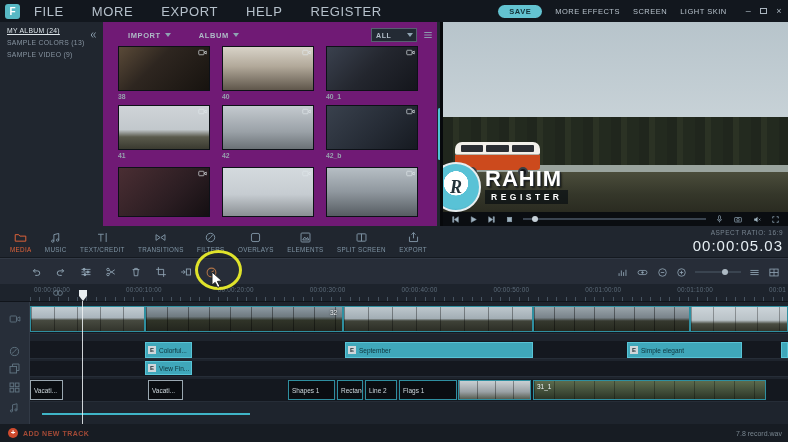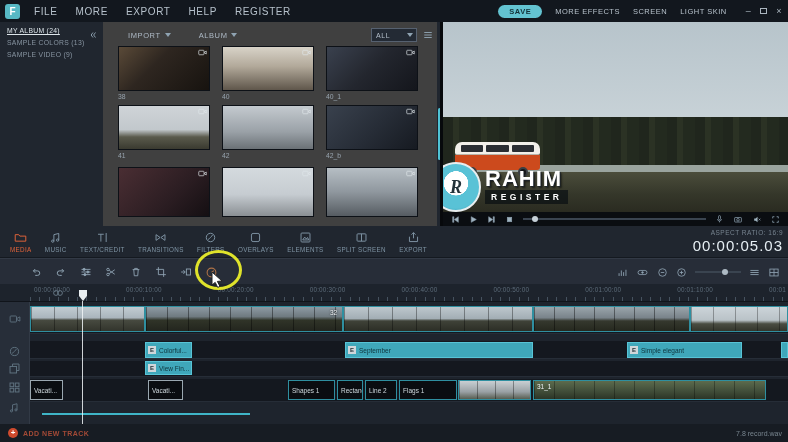--- a/index.html
+++ b/index.html
@@ -6,36 +6,36 @@
   .app{position:relative;width:788px;height:442px;background:#20262f;overflow:hidden;
        font-family:"Liberation Sans",sans-serif;color:#9fb0bd;}
   .app *{box-sizing:border-box;}
   svg{display:block;}
 
   
   .titlebar{position:absolute;left:0;top:0;width:788px;height:22px;background:#12171e;
             display:flex;align-items:center;}
   .logo{width:15px;height:15px;margin-left:5px;border-radius:3px;background:#57b8c4;
         color:#fff;font-size:10px;font-weight:bold;display:flex;align-items:center;justify-content:center;}
-  .menus{display:flex;gap:18px;margin-left:14px;font-size:10px;letter-spacing:.6px;color:#b6c1cb;}
+  .menus{display:flex;gap:28px;margin-left:14px;font-size:13px;letter-spacing:.6px;color:#b6c1cb;}
   .menus span{cursor:default;}
   .tb-right{position:absolute;right:6px;top:0;height:22px;display:flex;align-items:center;gap:13px;
             font-size:7.5px;letter-spacing:.5px;color:#b6c1cb;text-align:right;}
   .savebtn{background:#63c3d1;color:#143239;border-radius:8px;padding:2px 11px;font-weight:bold;font-size:7.5px;}
   .winctl{display:flex;gap:9px;align-items:center;color:#aab5bf;font-size:9px;margin-left:6px;}
   .maxbox{width:7px;height:6px;border:1px solid #aab5bf;display:inline-block;}
 
   
   .sidebar{position:absolute;left:0;top:22px;width:103px;height:204px;background:#20262f;}
   .sb-item{font-size:6.8px;letter-spacing:.3px;color:#8794a1;padding:5px 0 0 7px;white-space:nowrap;}
   .sb-item.active{color:#dde5ea;text-decoration:underline;}
   .sb-collapse{position:absolute;right:5px;top:8px;}
 
   
-  .media{position:absolute;left:103px;top:22px;width:334px;height:204px;background:#404040;overflow:hidden;}
+  .media{position:absolute;left:103px;top:22px;width:334px;height:204px;background:#701a75;overflow:hidden;font-weight:bold;}
   .m-head{position:absolute;left:0;top:4px;width:100%;height:18px;display:flex;align-items:center;
           font-size:7.5px;letter-spacing:.6px;color:#aebac6;}
   .m-dd{display:flex;align-items:center;margin-left:25px;}
   .m-dd2{margin-left:28px;}
   .chev{width:0;height:0;border-left:3px solid transparent;border-right:3px solid transparent;
         border-top:4px solid #8fa3b2;display:inline-block;margin-left:4px;}
   .m-select{position:absolute;right:20px;top:2px;width:46px;height:14px;border:1px solid #566170;
             background:#232a34;display:flex;align-items:center;font-size:7px;color:#b4bfca;padding-left:4px;}
   .m-select .chev{position:absolute;right:3px;}
   .m-listicon{position:absolute;right:4px;top:4px;}

